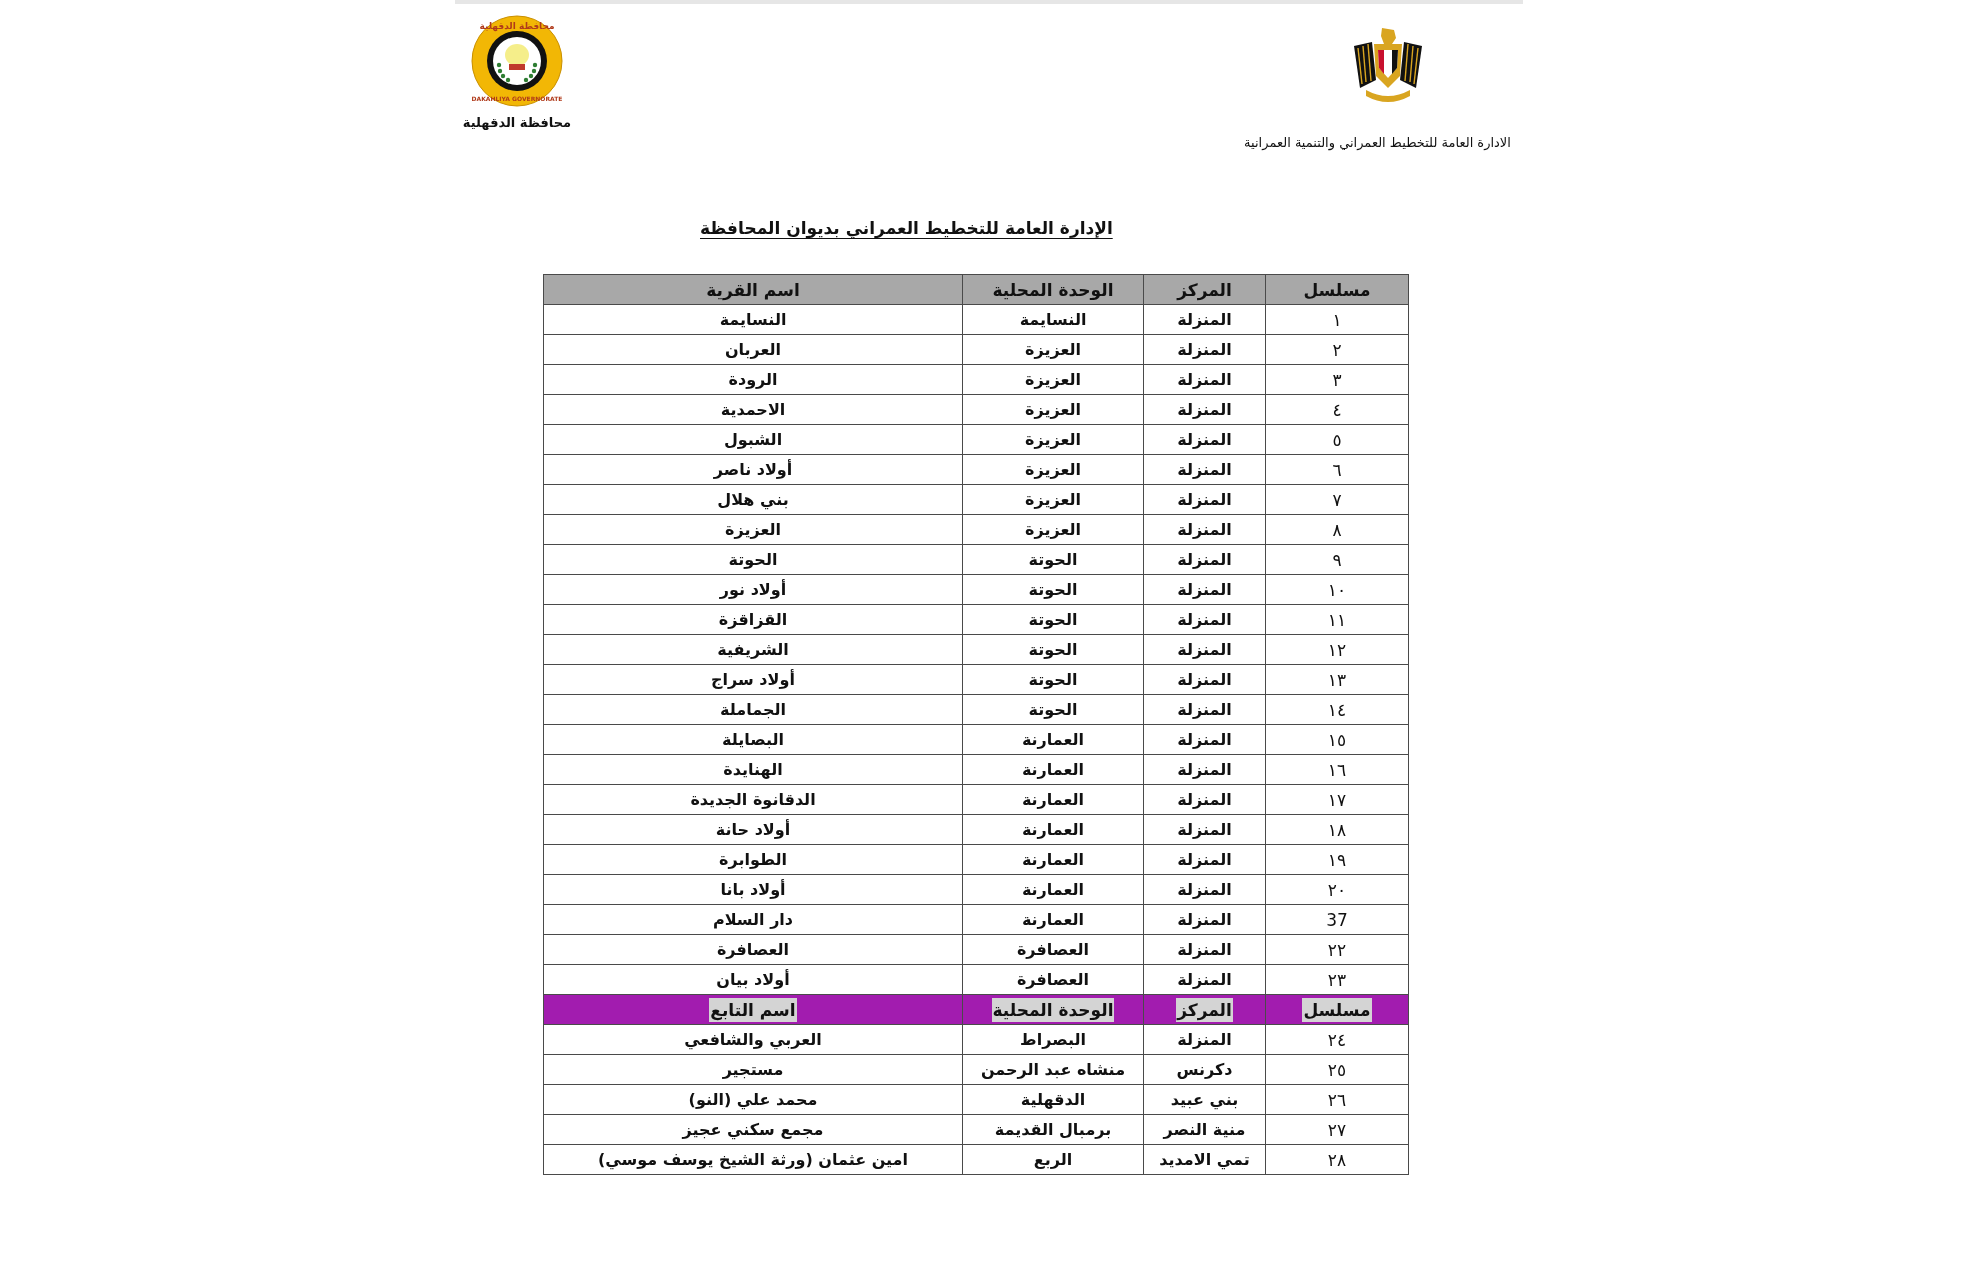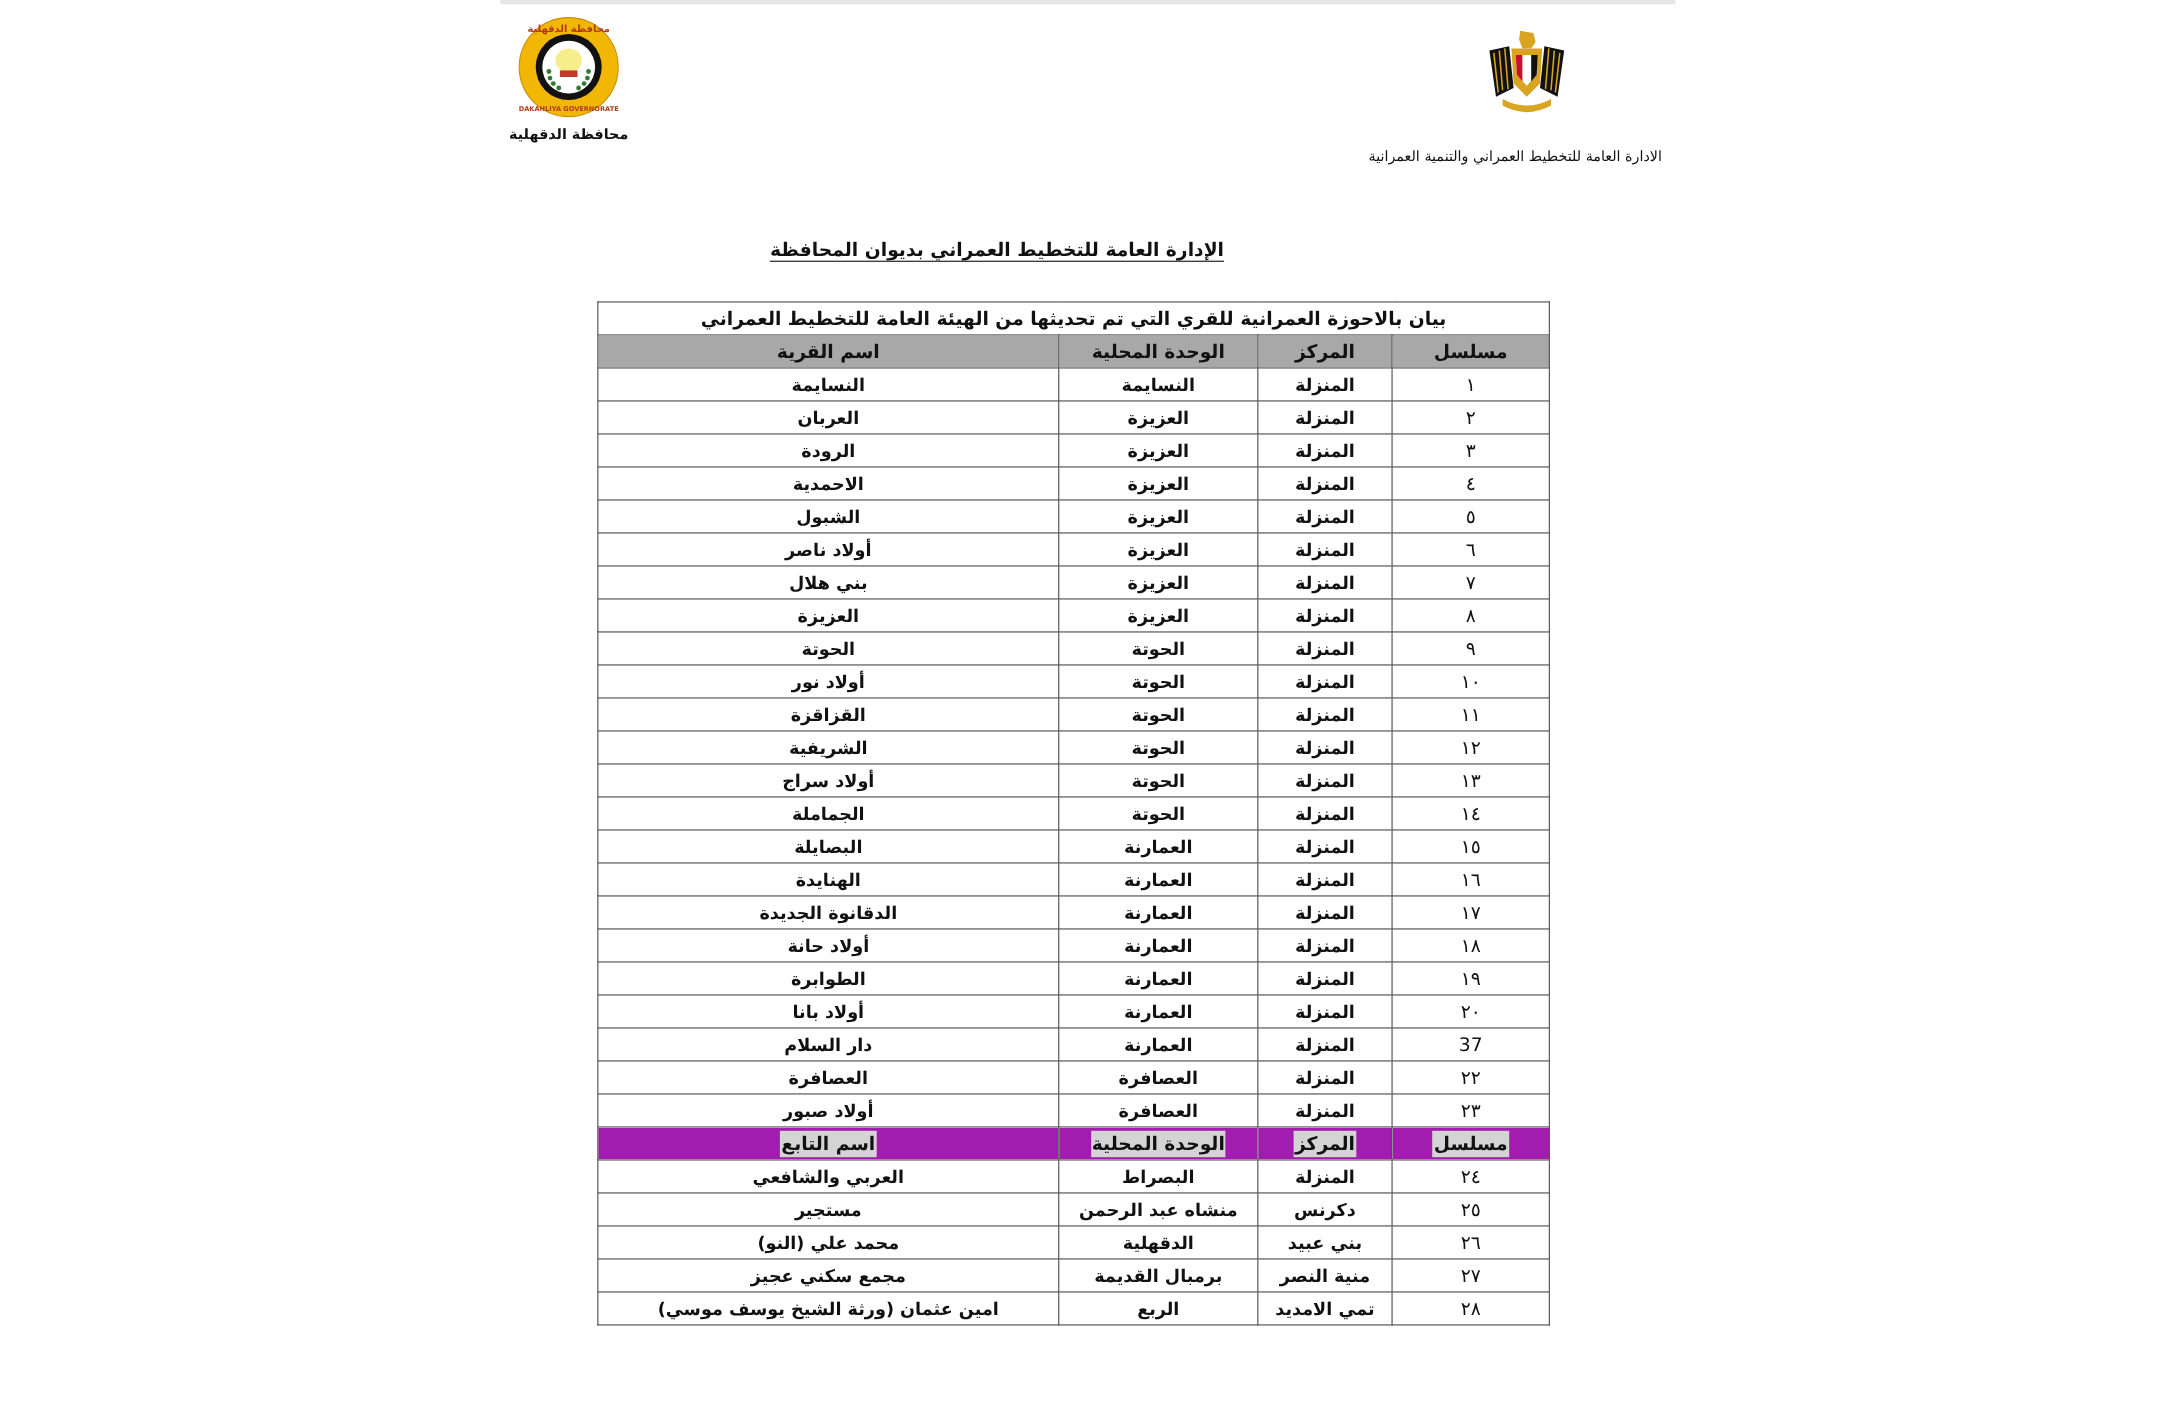--- a/index.html
+++ b/index.html
@@ -178,23 +178,20 @@
 <div class="doc-title">الإدارة العامة للتخطيط العمراني بديوان المحافظة</div>
 
 <table class="villages">
   <colgroup>
     <col class="col-serial">
       <col class="col-markaz">
       <col class="col-unit">
       <col class="col-name">
   </colgroup>
   <tbody id="tbody">
-    <tr class="caption-row">
-      <td colspan="4">بيان بالاحوزة العمرانية للقري التي تم تحديثها من الهيئة العامة للتخطيط العمراني</td>
-    </tr>
     <tr class="head-row">
       <th>مسلسل</th>
       <th>المركز</th>
       <th>الوحدة المحلية</th>
       <th>اسم القرية</th>
     </tr>
   <tr>
         <td class="num">١</td>
         <td>المنزلة</td>
         <td>النسايمة</td>
@@ -323,21 +320,21 @@
       <tr>
         <td class="num">٢٢</td>
         <td>المنزلة</td>
         <td>العصافرة</td>
         <td>العصافرة</td>
       </tr>
       <tr>
         <td class="num">٢٣</td>
         <td>المنزلة</td>
         <td>العصافرة</td>
-        <td>أولاد صبور</td>
+        <td>أولاد بيان</td>
       </tr>
       <tr class="subhead-row">
         <th><span>مسلسل</span></th>
         <th><span>المركز</span></th>
         <th><span>الوحدة المحلية</span></th>
         <th><span>اسم التابع</span></th>
       </tr>
       <tr>
         <td class="num">٢٤</td>
         <td>المنزلة</td>

